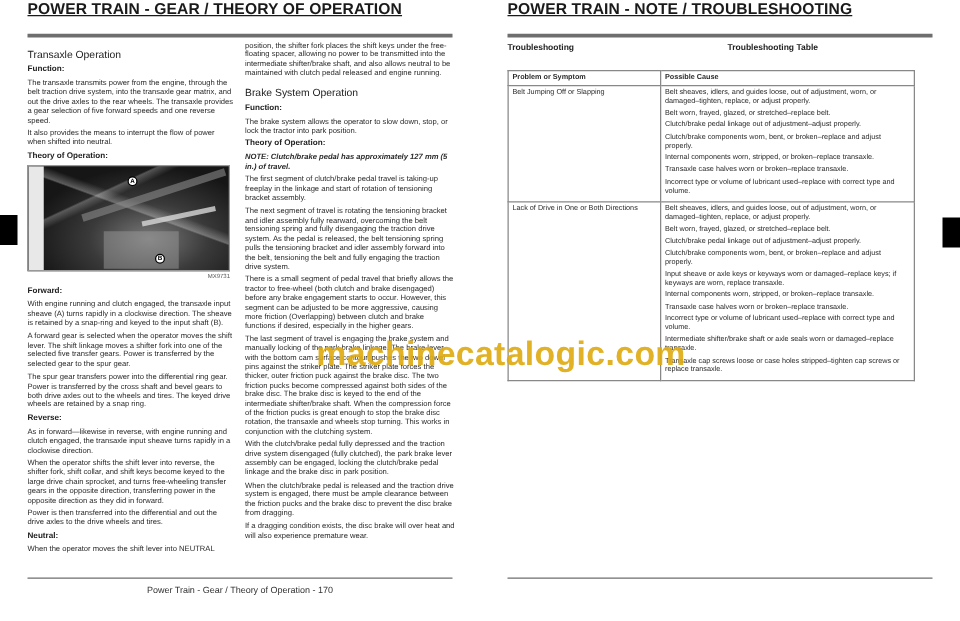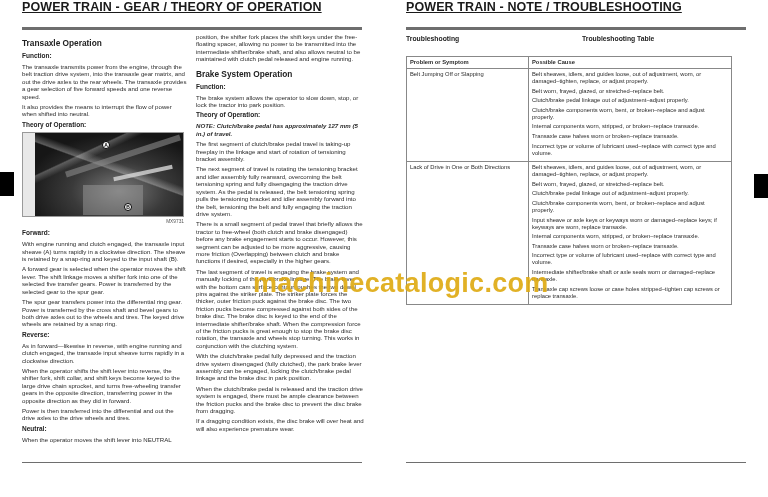--- a/index.html
+++ b/index.html
@@ -13,21 +13,21 @@
     .page-title {
       position: absolute; top: 0; left: 22px; width: 340px;
       text-align: left; font-weight: bold; font-size: 12.5px; letter-spacing: 0.1px; text-decoration: underline;
     }
     .title-rule { position: absolute; top: 27px; left: 22px; width: 340px; height: 3px; background: #6e6e6e; }
     .footer-rule { position: absolute; top: 462px; left: 22px; width: 340px; height: 1px; background: #6e6e6e; }
     .footer-text { position: absolute; top: 467px; left: 22px; width: 340px; text-align: center; font-size: 7.2px; color: #333; }
 
     .col { position: absolute; font-size: 6.1px; line-height: 7.4px; color: #2b2b2b; }
     .col p { margin-bottom: 3px; }
-    .h2 { font-weight: bold; font-size: 8.3px; line-height: 10px; margin: 2px 0 4px 0; color: #222; }
+    .h2 { font-weight: normal; font-size: 8.3px; line-height: 10px; margin: 2px 0 4px 0; color: #222; }
     .h3 { font-weight: bold; font-size: 6.5px; line-height: 8px; margin: 2px 0 3px 0; color: #222; }
     .note { font-weight: bold; font-style: italic; }
 
     .figure {
       width: 162px; height: 85px; margin: 2px 0 1px 0; position: relative;
       border: 1px solid #999; overflow: hidden;
       background:
         linear-gradient(155deg, transparent 30%, rgba(255,255,255,0.25) 31%, transparent 36%),
         linear-gradient(20deg, transparent 55%, rgba(220,220,220,0.35) 56%, transparent 62%),
         radial-gradient(ellipse at 60% 70%, #7a7a7a 0%, #3a3a3a 35%, #161616 70%),
@@ -109,20 +109,21 @@
     <p>The first segment of clutch/brake pedal travel is taking-up freeplay in the linkage and start of rotation of tensioning bracket assembly.</p>
     <p>The next segment of travel is rotating the tensioning bracket and idler assembly fully rearward, overcoming the belt tensioning spring and fully disengaging the traction drive system. As the pedal is released, the belt tensioning spring pulls the tensioning bracket and idler assembly forward into the belt, tensioning the belt and fully engaging the traction drive system.</p>
     <p>There is a small segment of pedal travel that briefly allows the tractor to free-wheel (both clutch and brake disengaged) before any brake engagement starts to occur. However, this segment can be adjusted to be more aggressive, causing more friction (Overlapping) between clutch and brake functions if desired, especially in the higher gears.</p>
     <p>The last segment of travel is engaging the brake system and manually locking of the park brake linkage. The brake lever with the bottom cam surface contour, pushes the two dowel pins against the striker plate. The striker plate forces the thicker, outer friction puck against the brake disc. The two friction pucks become compressed against both sides of the brake disc. The brake disc is keyed to the end of the intermediate shifter/brake shaft. When the compression force of the friction pucks is great enough to stop the brake disc rotation, the transaxle and wheels stop turning. This works in conjunction with the clutching system.</p>
     <p>With the clutch/brake pedal fully depressed and the traction drive system disengaged (fully clutched), the park brake lever assembly can be engaged, locking the clutch/brake pedal linkage and the brake disc in park position.</p>
     <p>When the clutch/brake pedal is released and the traction drive system is engaged, there must be ample clearance between the friction pucks and the brake disc to prevent the disc brake from dragging.</p>
     <p>If a dragging condition exists, the disc brake will over heat and will also experience premature wear.</p>
   </div>
 
   <div class="footer-rule"></div>
+  <div class="footer-text">Power Train - Gear / Theory of Operation  - 170</div>
 </div>
 
 <div class="page right">
   <div class="page-title">POWER TRAIN - NOTE / TROUBLESHOOTING</div>
   <div class="title-rule"></div>
 
   <div class="tbl-heading" style="left:22px;">Troubleshooting</div>
   <div class="tbl-heading" style="left:198px;">Troubleshooting Table</div>
 
   <table class="trouble">

